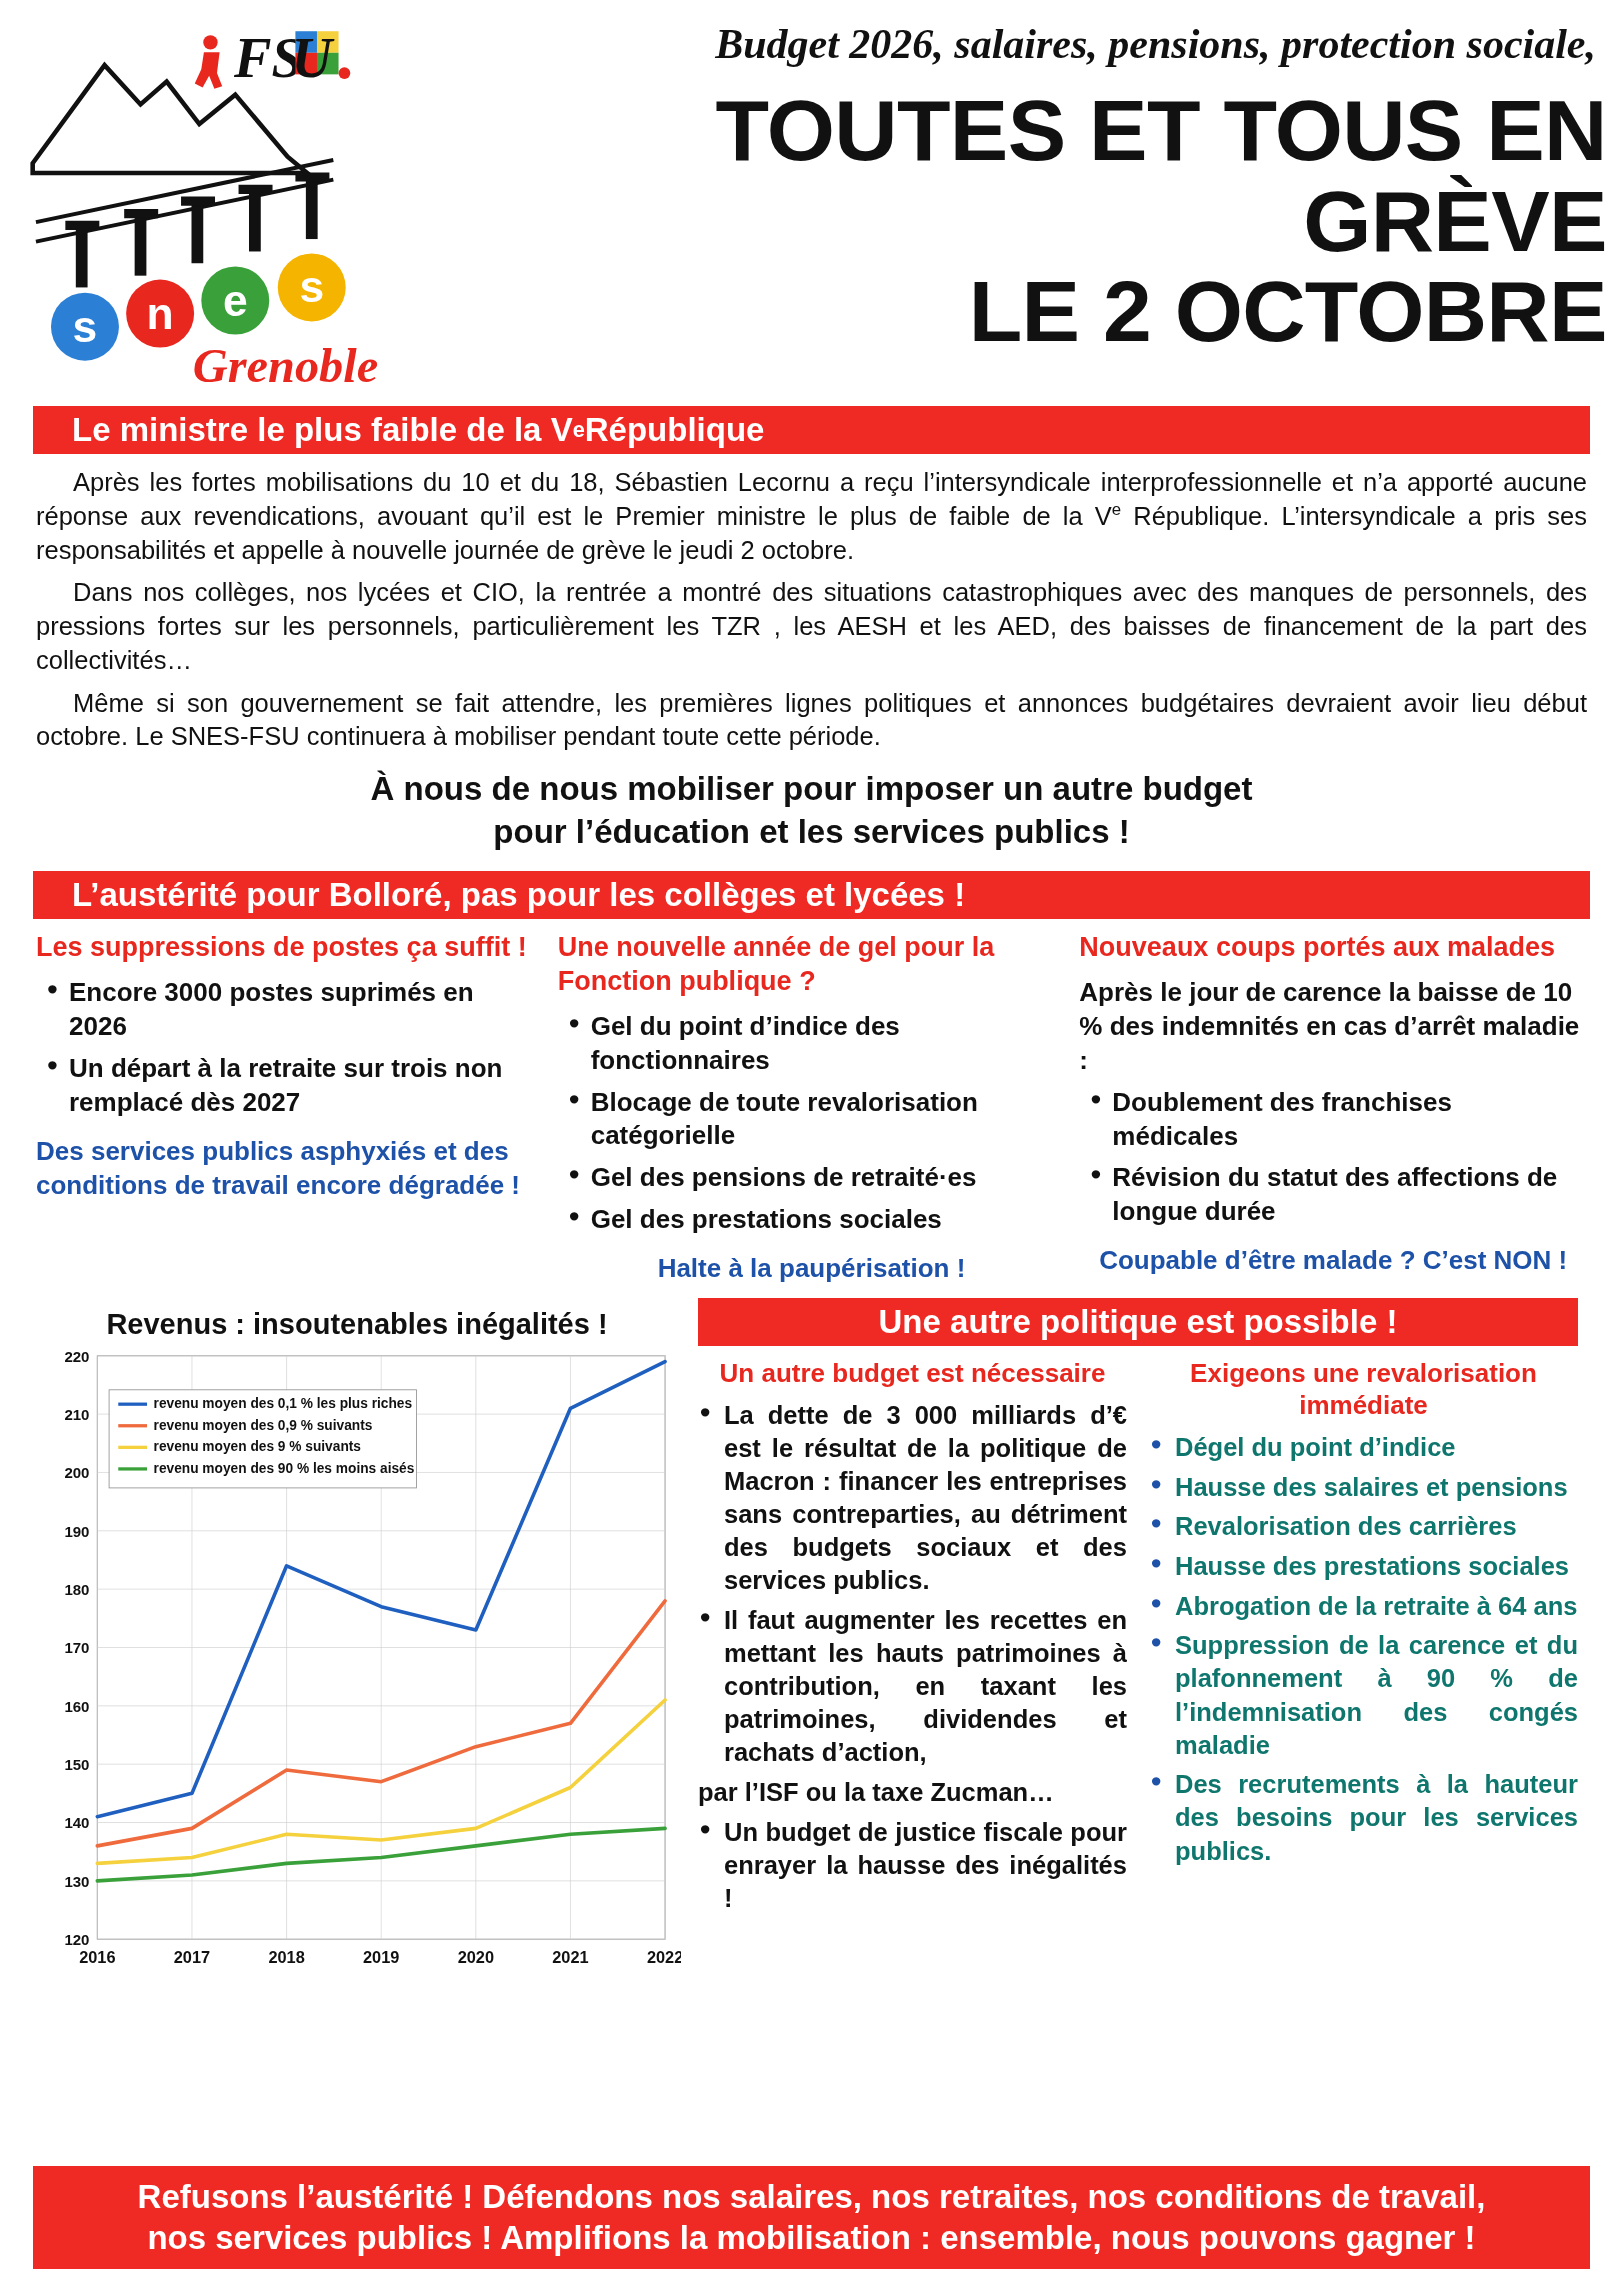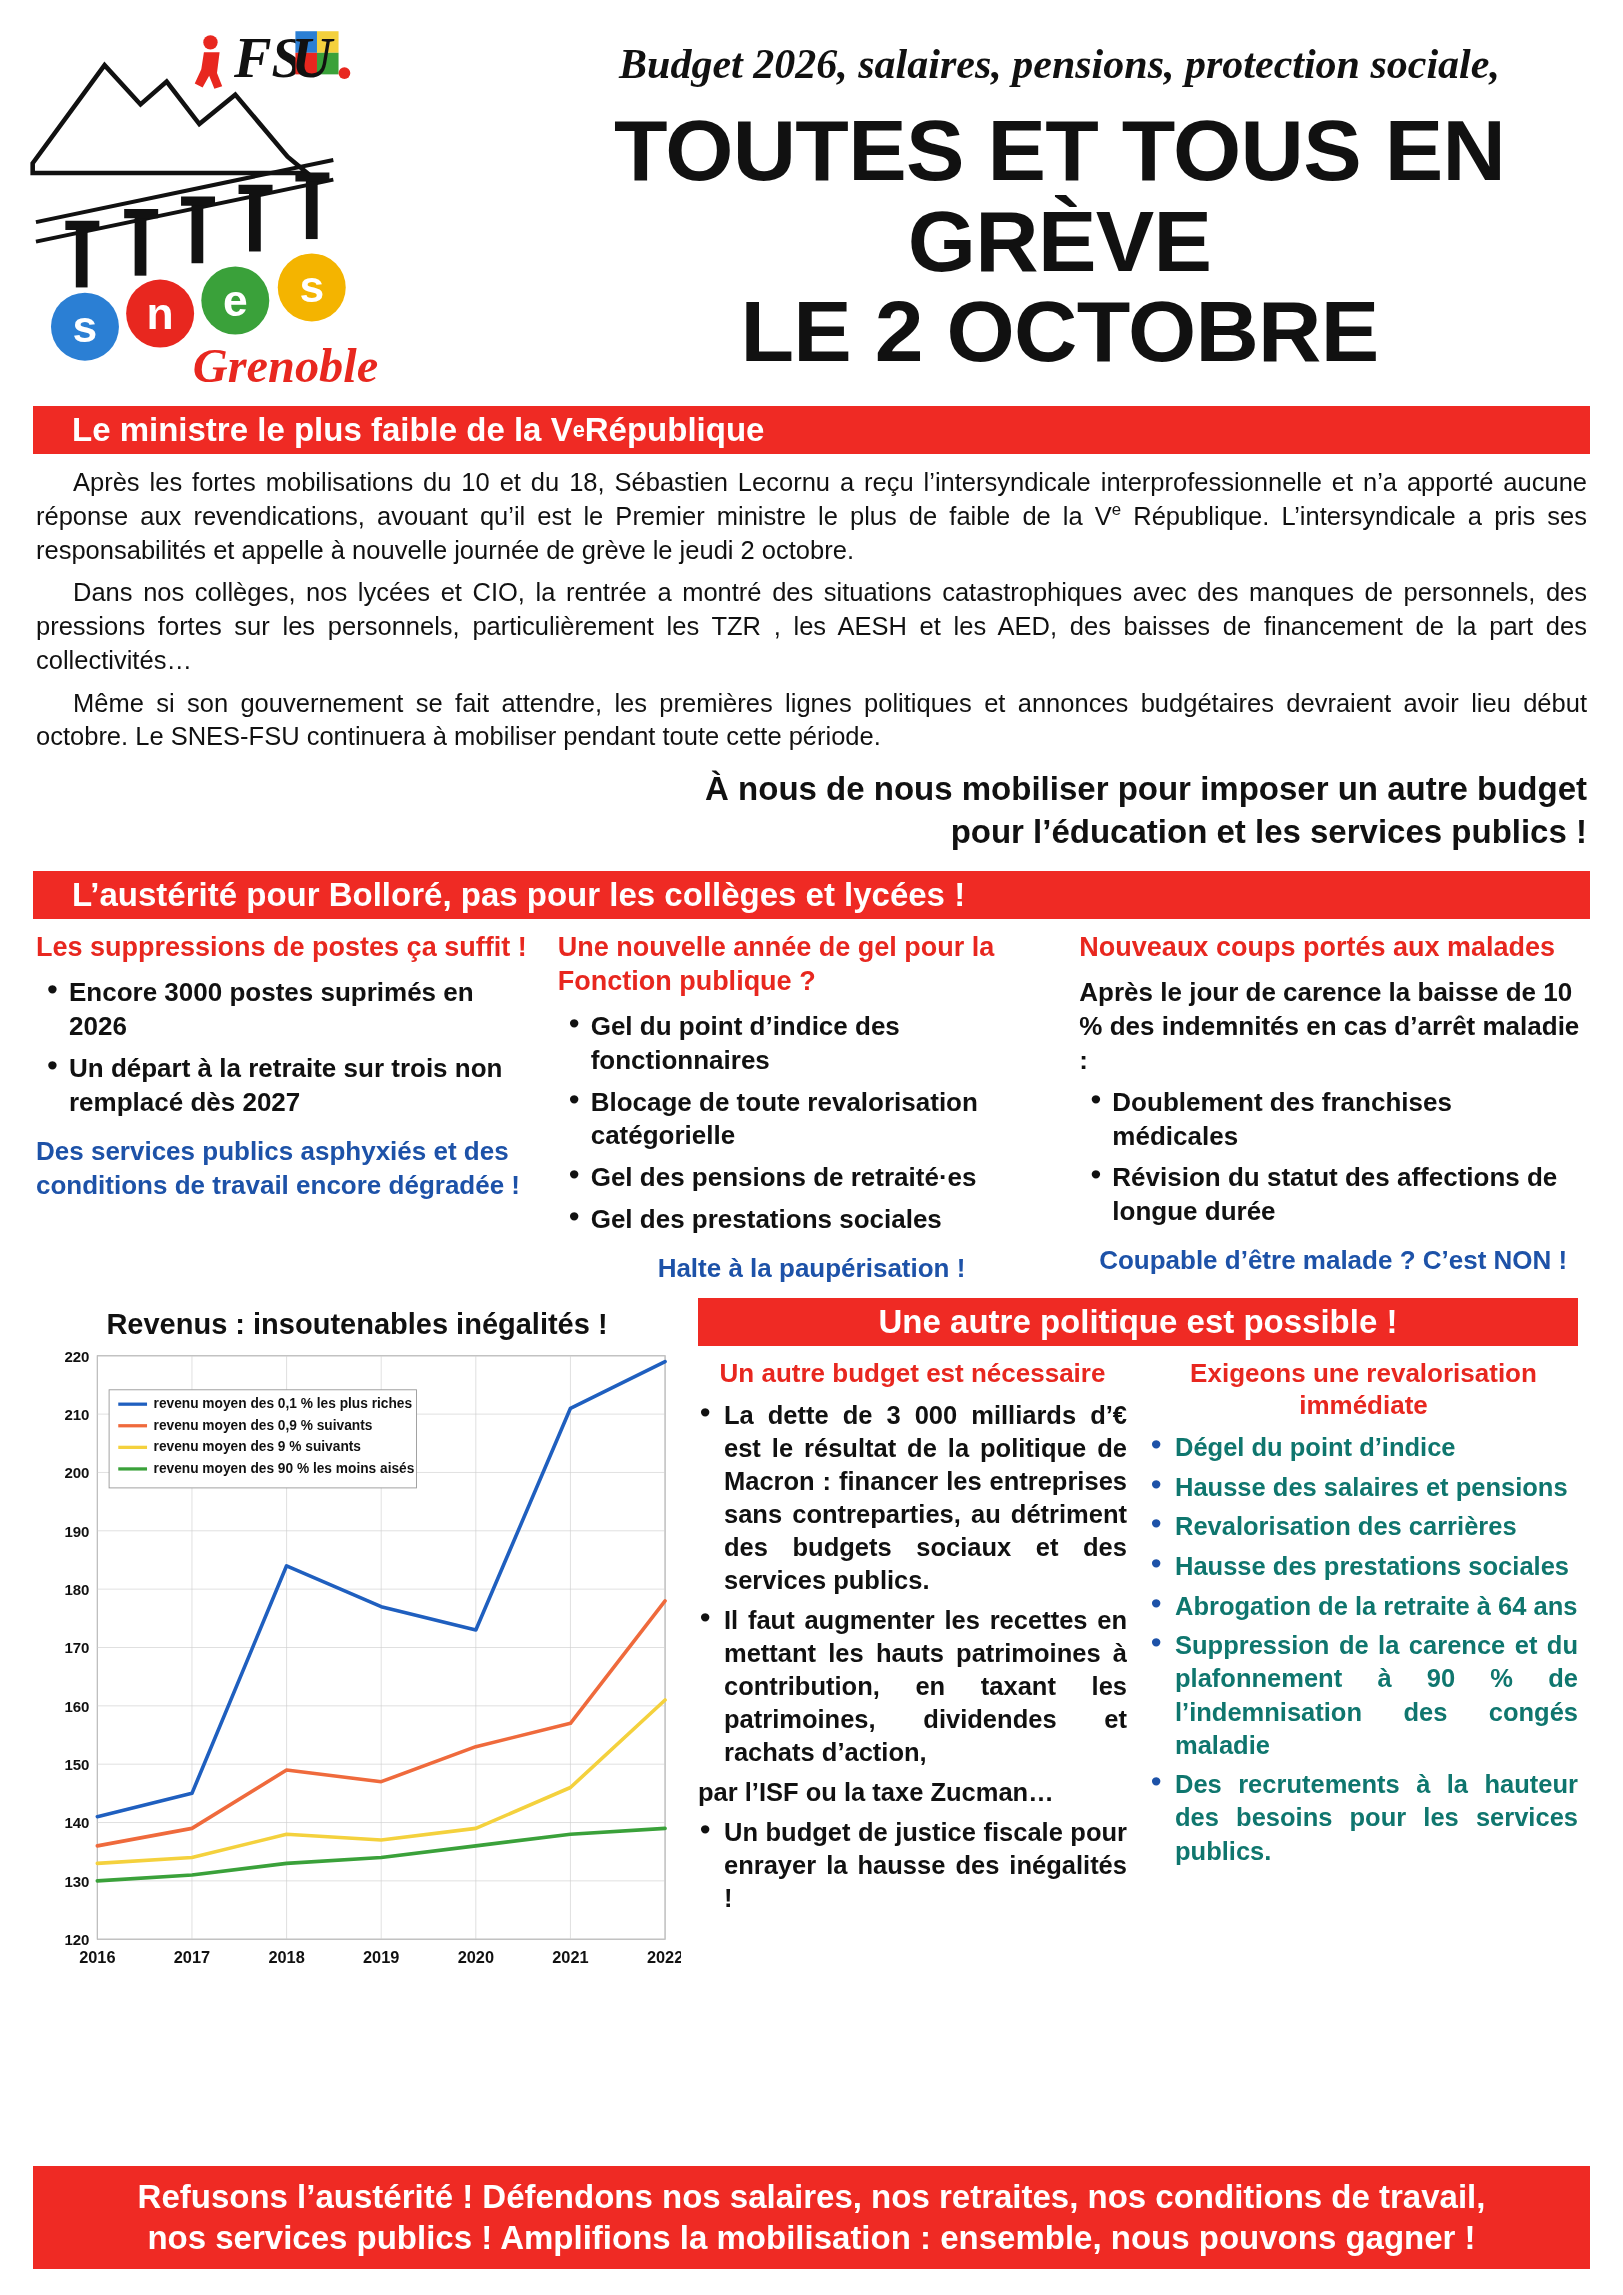--- a/index.html
+++ b/index.html
@@ -13,21 +13,21 @@
     position: relative;
     overflow: hidden;
   }
   .page { position: relative; width:1623px; height:2295px; padding: 0; }
 
   
   .header { position: relative; height: 406px; }
   .logo { position:absolute; left: 26px; top: 26px; width: 497px; height: 366px; }
   .logo svg { display:block; }
 
-  .head-texts { position:absolute; left: 523px; top: 40px; width: 1073px; text-align:center; }
+  .head-texts { position:absolute; left: 523px; top: 20px; width: 1073px; text-align:right; }
   .kicker {
     font-family: "Liberation Serif", serif;
     font-style: italic;
     font-weight: bold;
     font-size: 42px;
     line-height: 1.18;
     color:#111;
   }
   .big-title {
     margin-top: 15.7px;
@@ -59,21 +59,21 @@
   .article p {
     margin: 0 0 9.2px 0;
     font-size: 25.5px;
     line-height: 1.32;
     text-align: justify;
     text-indent: 37px;
   }
   sup { font-size: 0.66em; vertical-align: super; }
 
   .callout {
-    text-align:right;
+    text-align:center;
     font-weight:bold;
     font-size: 33px;
     line-height: 1.3;
     margin: 14.4px 0 17px 0;
   }
 
   
   .cols3 { display:flex; margin: 11.8px 36px 0 36px; gap: 14px; }
   .col { width: 33.33%; }
   .col h3 {

